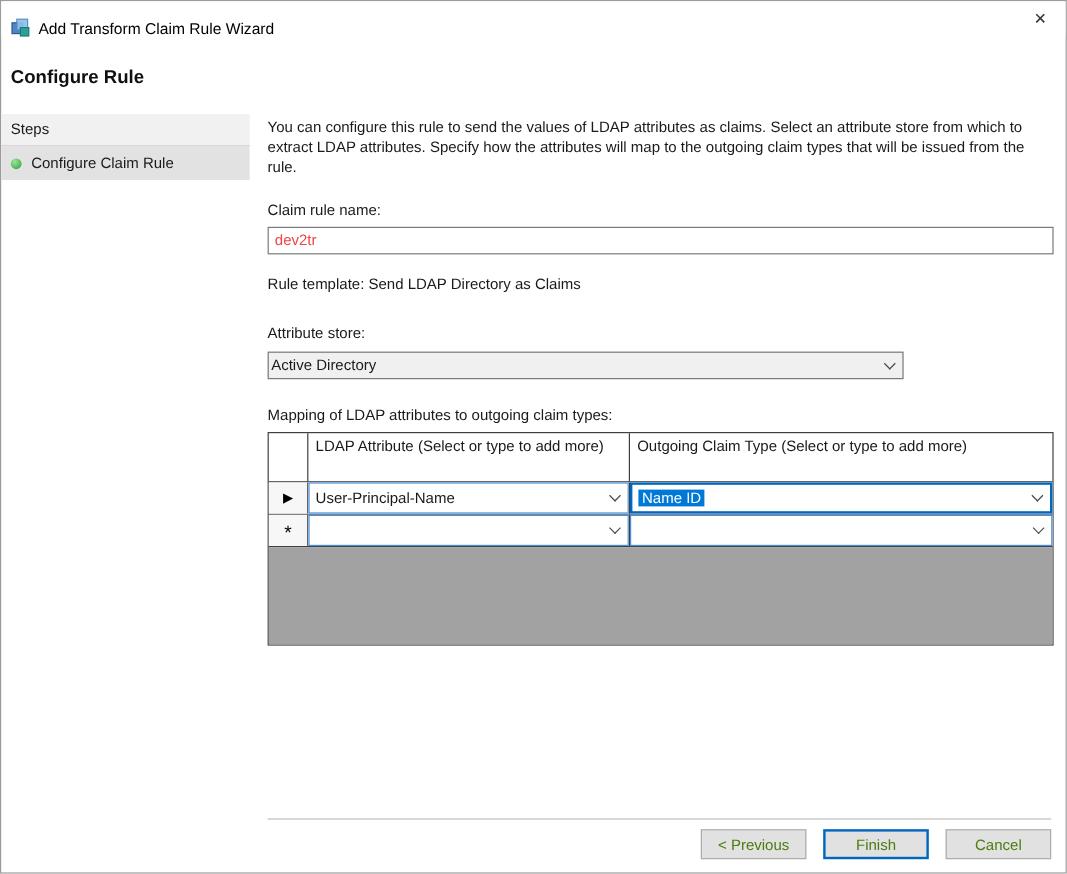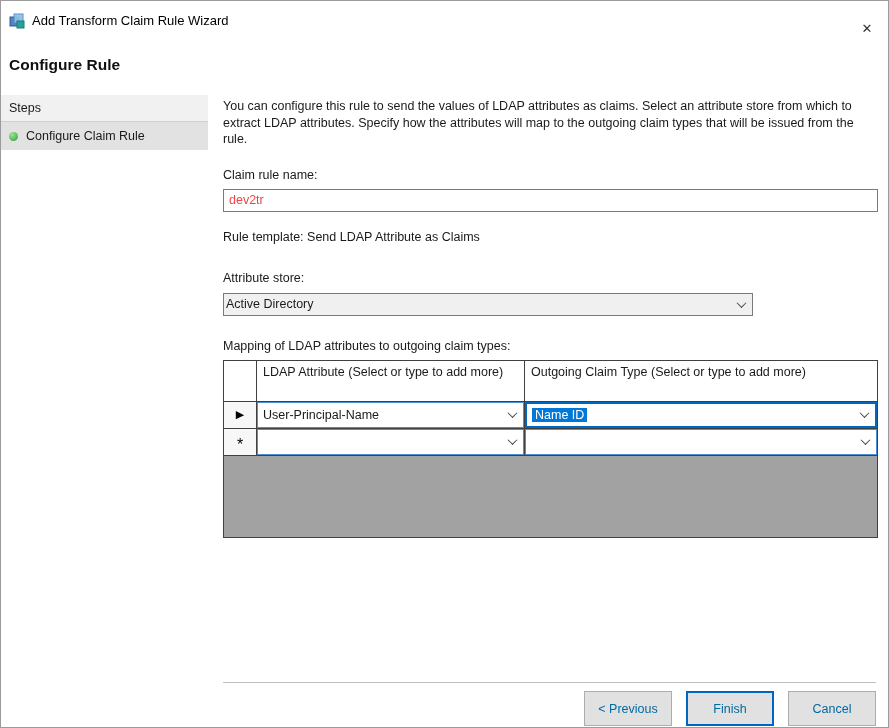--- a/index.html
+++ b/index.html
@@ -9,22 +9,22 @@
     font-size: 12.5px;
     color: #1a1a1a;
     background: #ffffff;
     position: relative;
     border: 1px solid #9b9b9b;
     overflow: hidden;
   }
 
   
   .titlebar {
-    position: absolute; top: 12px; left: 0; right: 0; height: 30px;
-    display: flex; align-items: flex-start; padding: 0 0 0 8px; gap: 7px;
+    position: absolute; top: 0; left: 0; right: 0; height: 30px;
+    display: flex; align-items: flex-end; padding: 0 0 0 8px; gap: 7px;
     background: #ffffff;
   }
   .titlebar .title { font-size: 13px; color: #000; }
   .close-btn {
     margin-left: auto; width: 42px; height: 30px;
     display: flex; align-items: center; justify-content: center;
     font-size: 13px; color: #333; cursor: pointer;
   }
 
   
@@ -119,23 +119,23 @@
   
   .footer-sep {
     position: absolute; left: 222px; right: 12px; top: 681px;
     border-top: 1px solid #bfbfbf;
   }
   .footer-buttons {
     position: absolute; top: 690px; right: 12px;
     display: flex; gap: 14px;
   }
   .btn {
-    width: 88px; height: 35px;
+    width: 88px; height: 25px;
     background: #e1e1e1; border: 1px solid #adadad;
-    font-family: inherit; font-size: 12.5px; color: #0369a1;
+    font-family: inherit; font-size: 12.5px; color: #4d7c0f;
     display: flex; align-items: center; justify-content: center; cursor: pointer;
   }
   .btn-default { border: 2px solid #0067c0; }
 </style>
 </head>
 <body>
 
 <div>
 
   <div class="titlebar">
@@ -159,21 +159,21 @@
       <span class="step-active-label">Configure Claim Rule</span>
     </div>
   </div>
 
   <div class="content">
     <p class="desc">You can configure this rule to send the values of LDAP attributes as claims. Select an attribute store from which to extract LDAP attributes. Specify how the attributes will map to the outgoing claim types that will be issued from the rule.</p>
 
     <div class="field-label">Claim rule name:</div>
     <input class="text-input" type="text" value="dev2tr" style="">
 
-    <div class="rule-template">Rule template: Send LDAP Attribute as Claims</div>
+    <div class="rule-template">Rule template: Send LDAP Directory as Claims</div>
 
     <div class="attr-label">Attribute store:</div>
     <div class="combo">
       <span>Active Directory</span>
       <span class="chev-zone">
           <span class="chev"></span>
         </span>
     </div>
 
     <div class="mapping-label">Mapping of LDAP attributes to outgoing claim types:</div>

